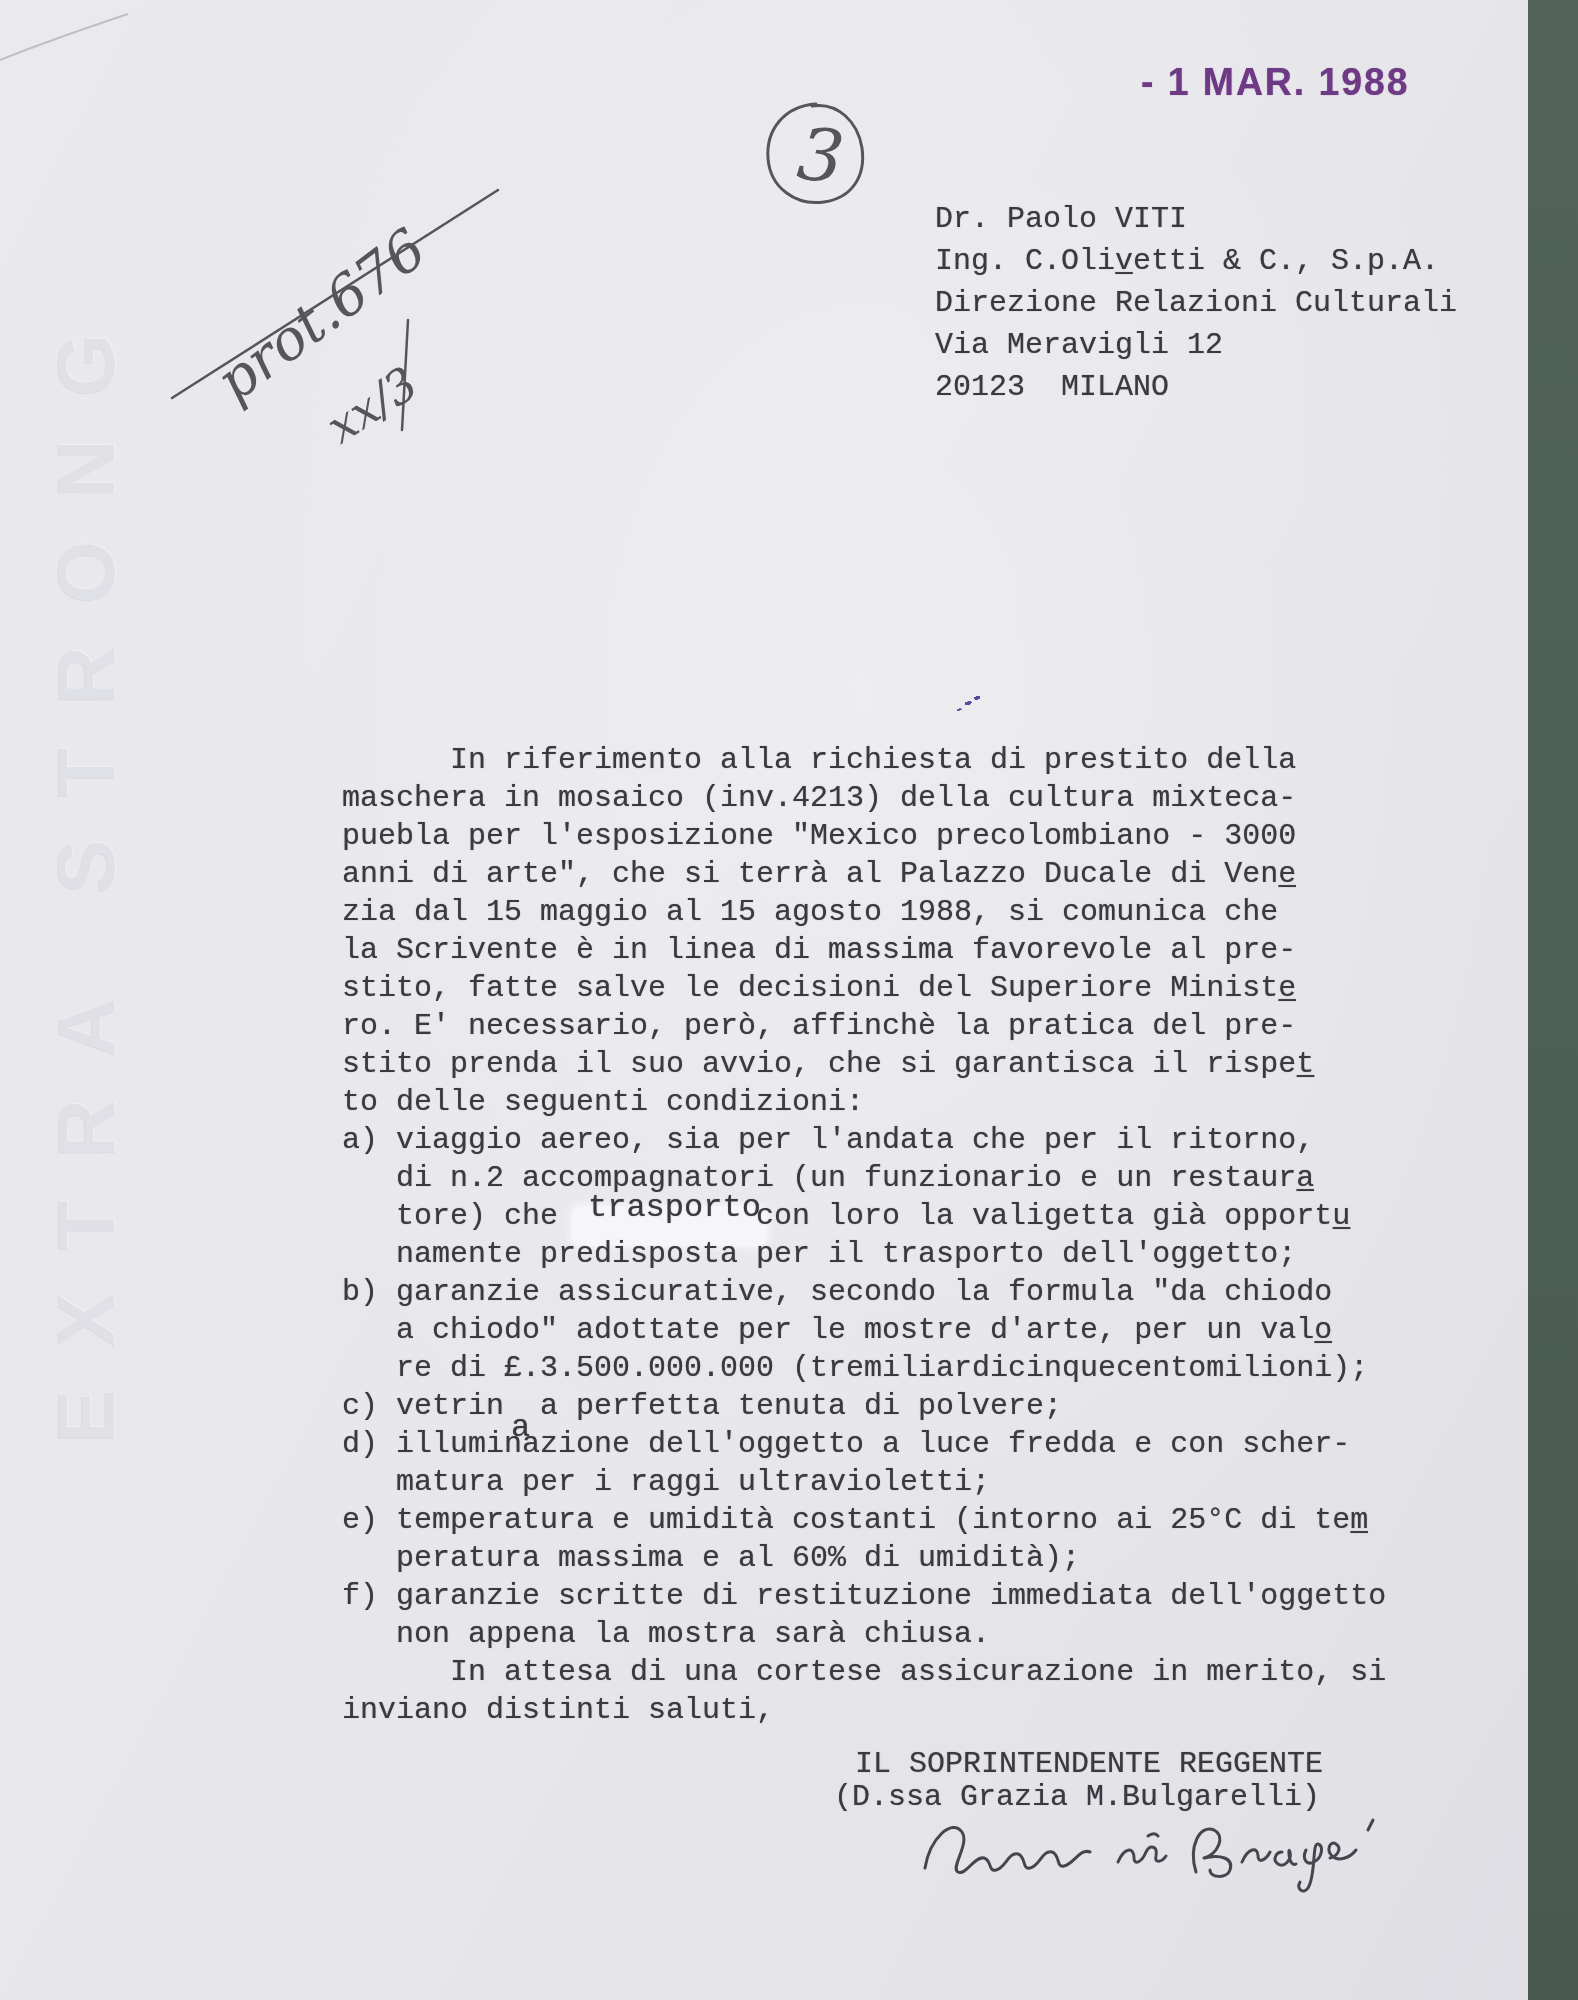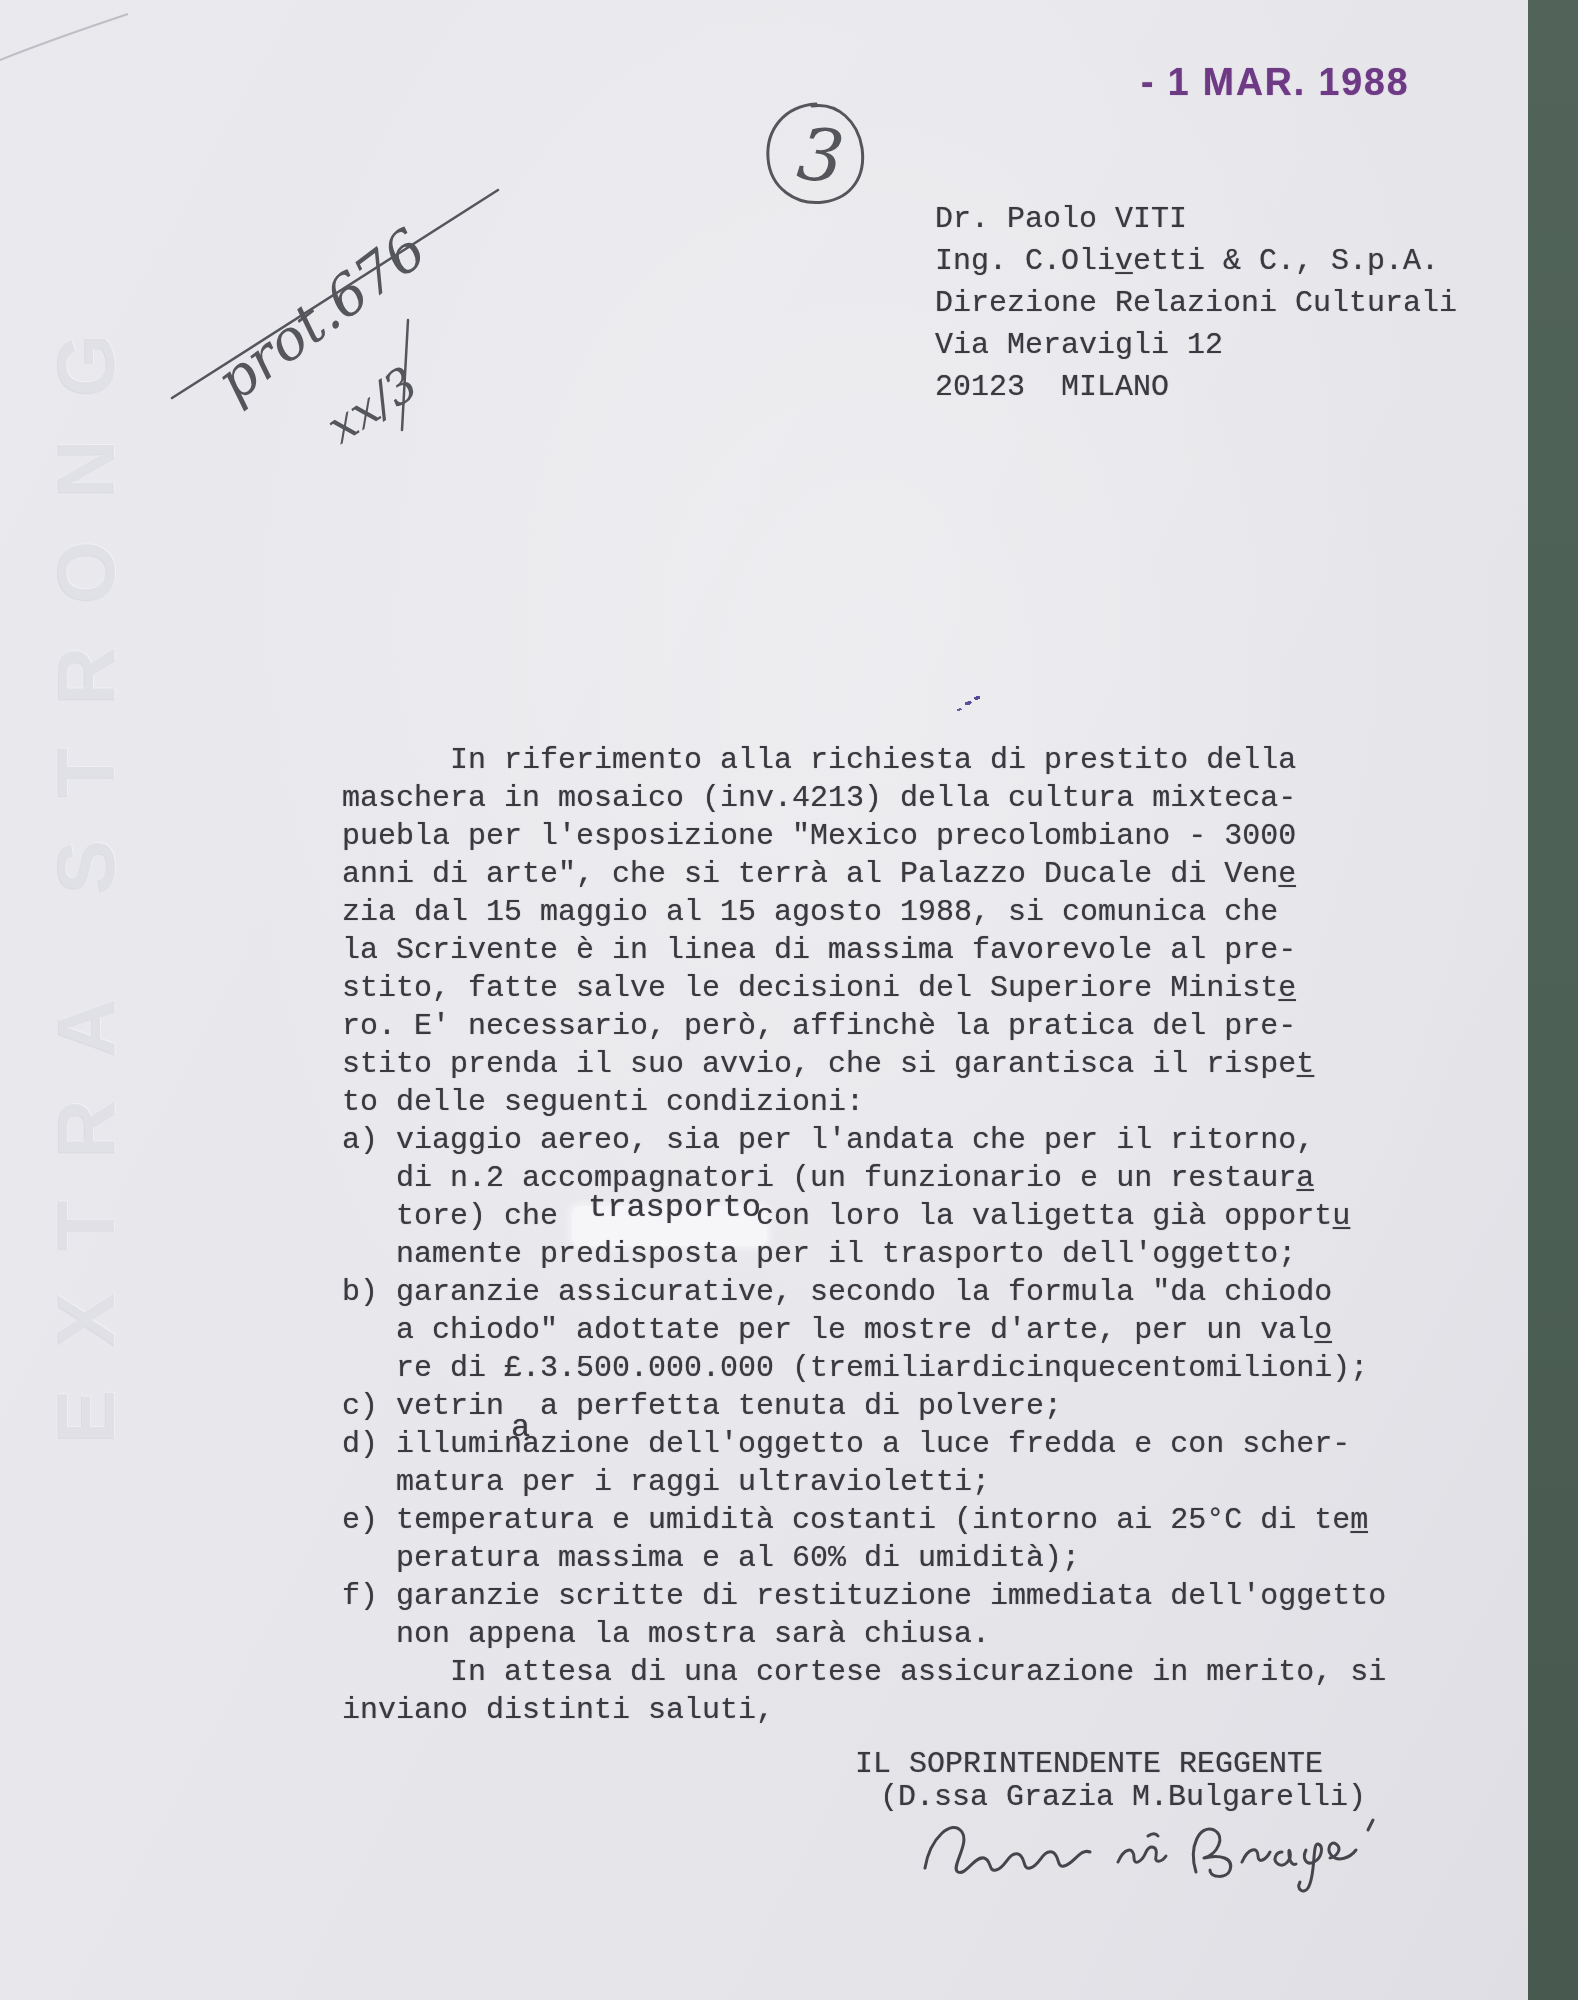--- a/index.html
+++ b/index.html
@@ -54,21 +54,21 @@
     position:absolute;left:588px;top:1189px;
     font-size:32px;white-space:pre;
     text-shadow:0 0 1px rgba(52,51,58,.7);
   }
   .dropped-letter{
     position:absolute;left:511px;top:1409px;
     font-size:32px;white-space:pre;
     text-shadow:0 0 1px rgba(52,51,58,.7);
   }
   .closing-role{position:absolute;left:855px;top:1734px;margin-top:11px;}
-  .closing-name{position:absolute;left:880px;top:1778px;}
+  .closing-name{position:absolute;left:834px;top:1778px;}
   .smudge{
     position:absolute;left:952px;top:696px;width:34px;height:13px;
     background:
       radial-gradient(ellipse 5px 3px at 26px 4px,#57489c 60%,rgba(87,72,156,0) 62%),
       radial-gradient(ellipse 6px 3px at 16px 7px,#5c4da1 60%,rgba(87,72,156,0) 62%),
       radial-gradient(ellipse 4px 2px at 6px 11px,#6a5cab 60%,rgba(87,72,156,0) 62%);
     transform:rotate(-14deg);
   }
   .hand{stroke:#55565c;fill:none;stroke-linecap:round;}
   .hand-text{

